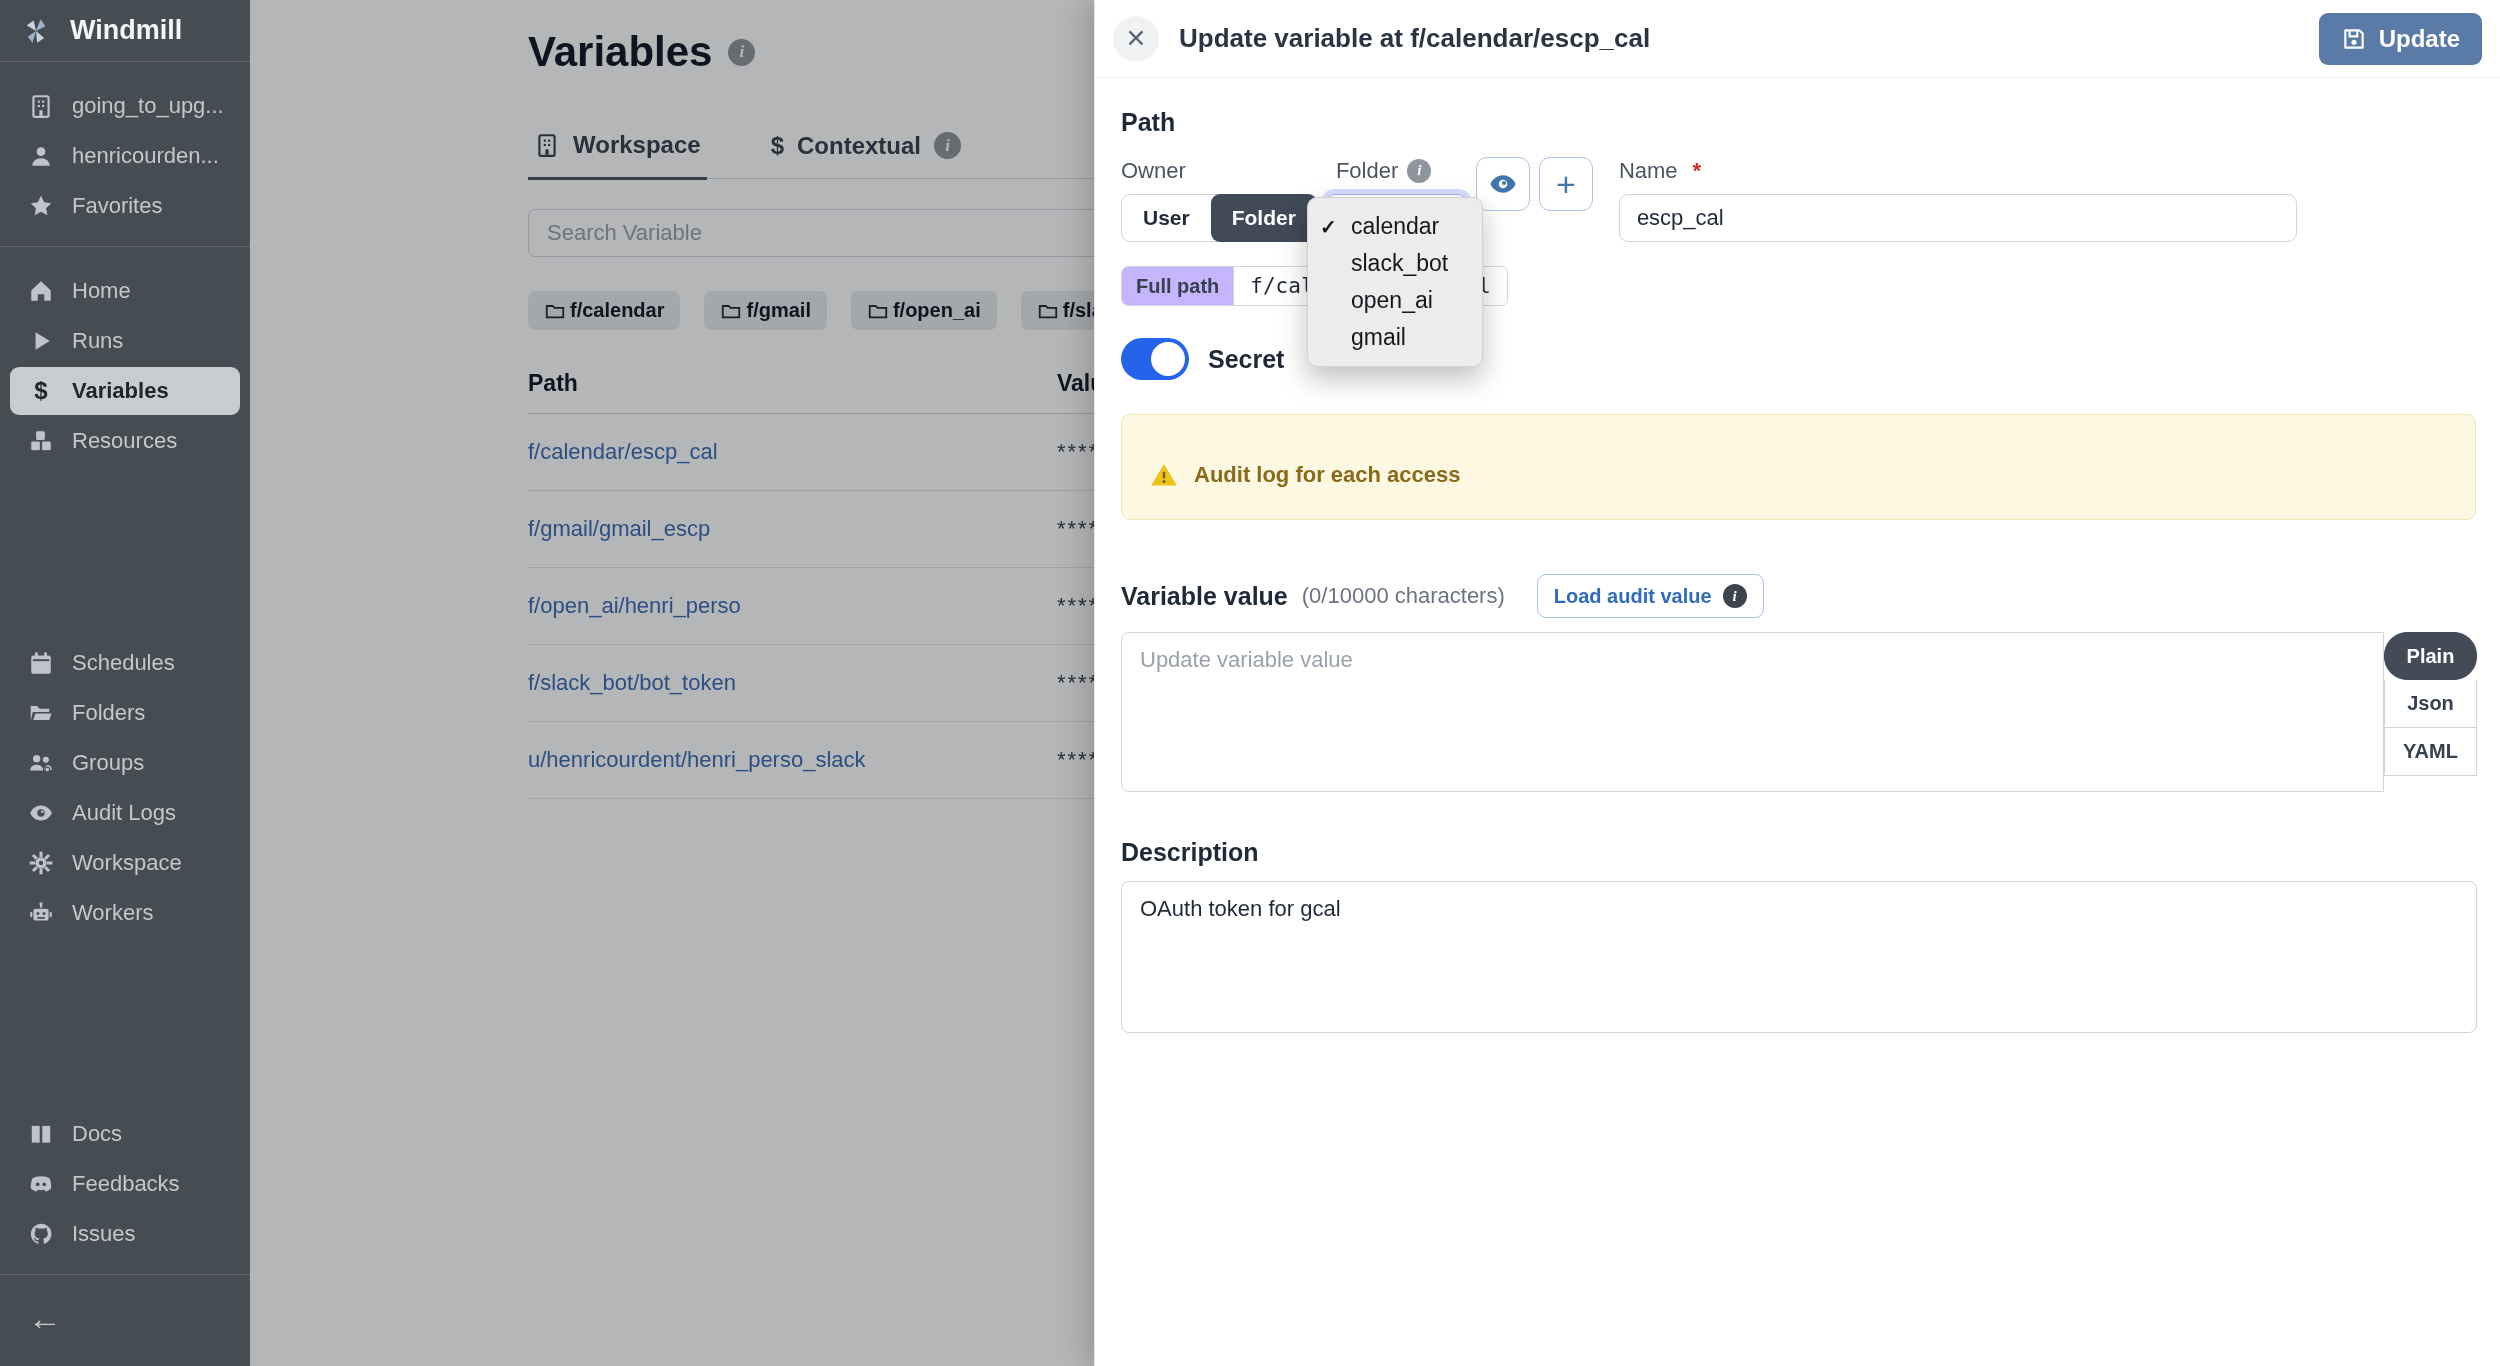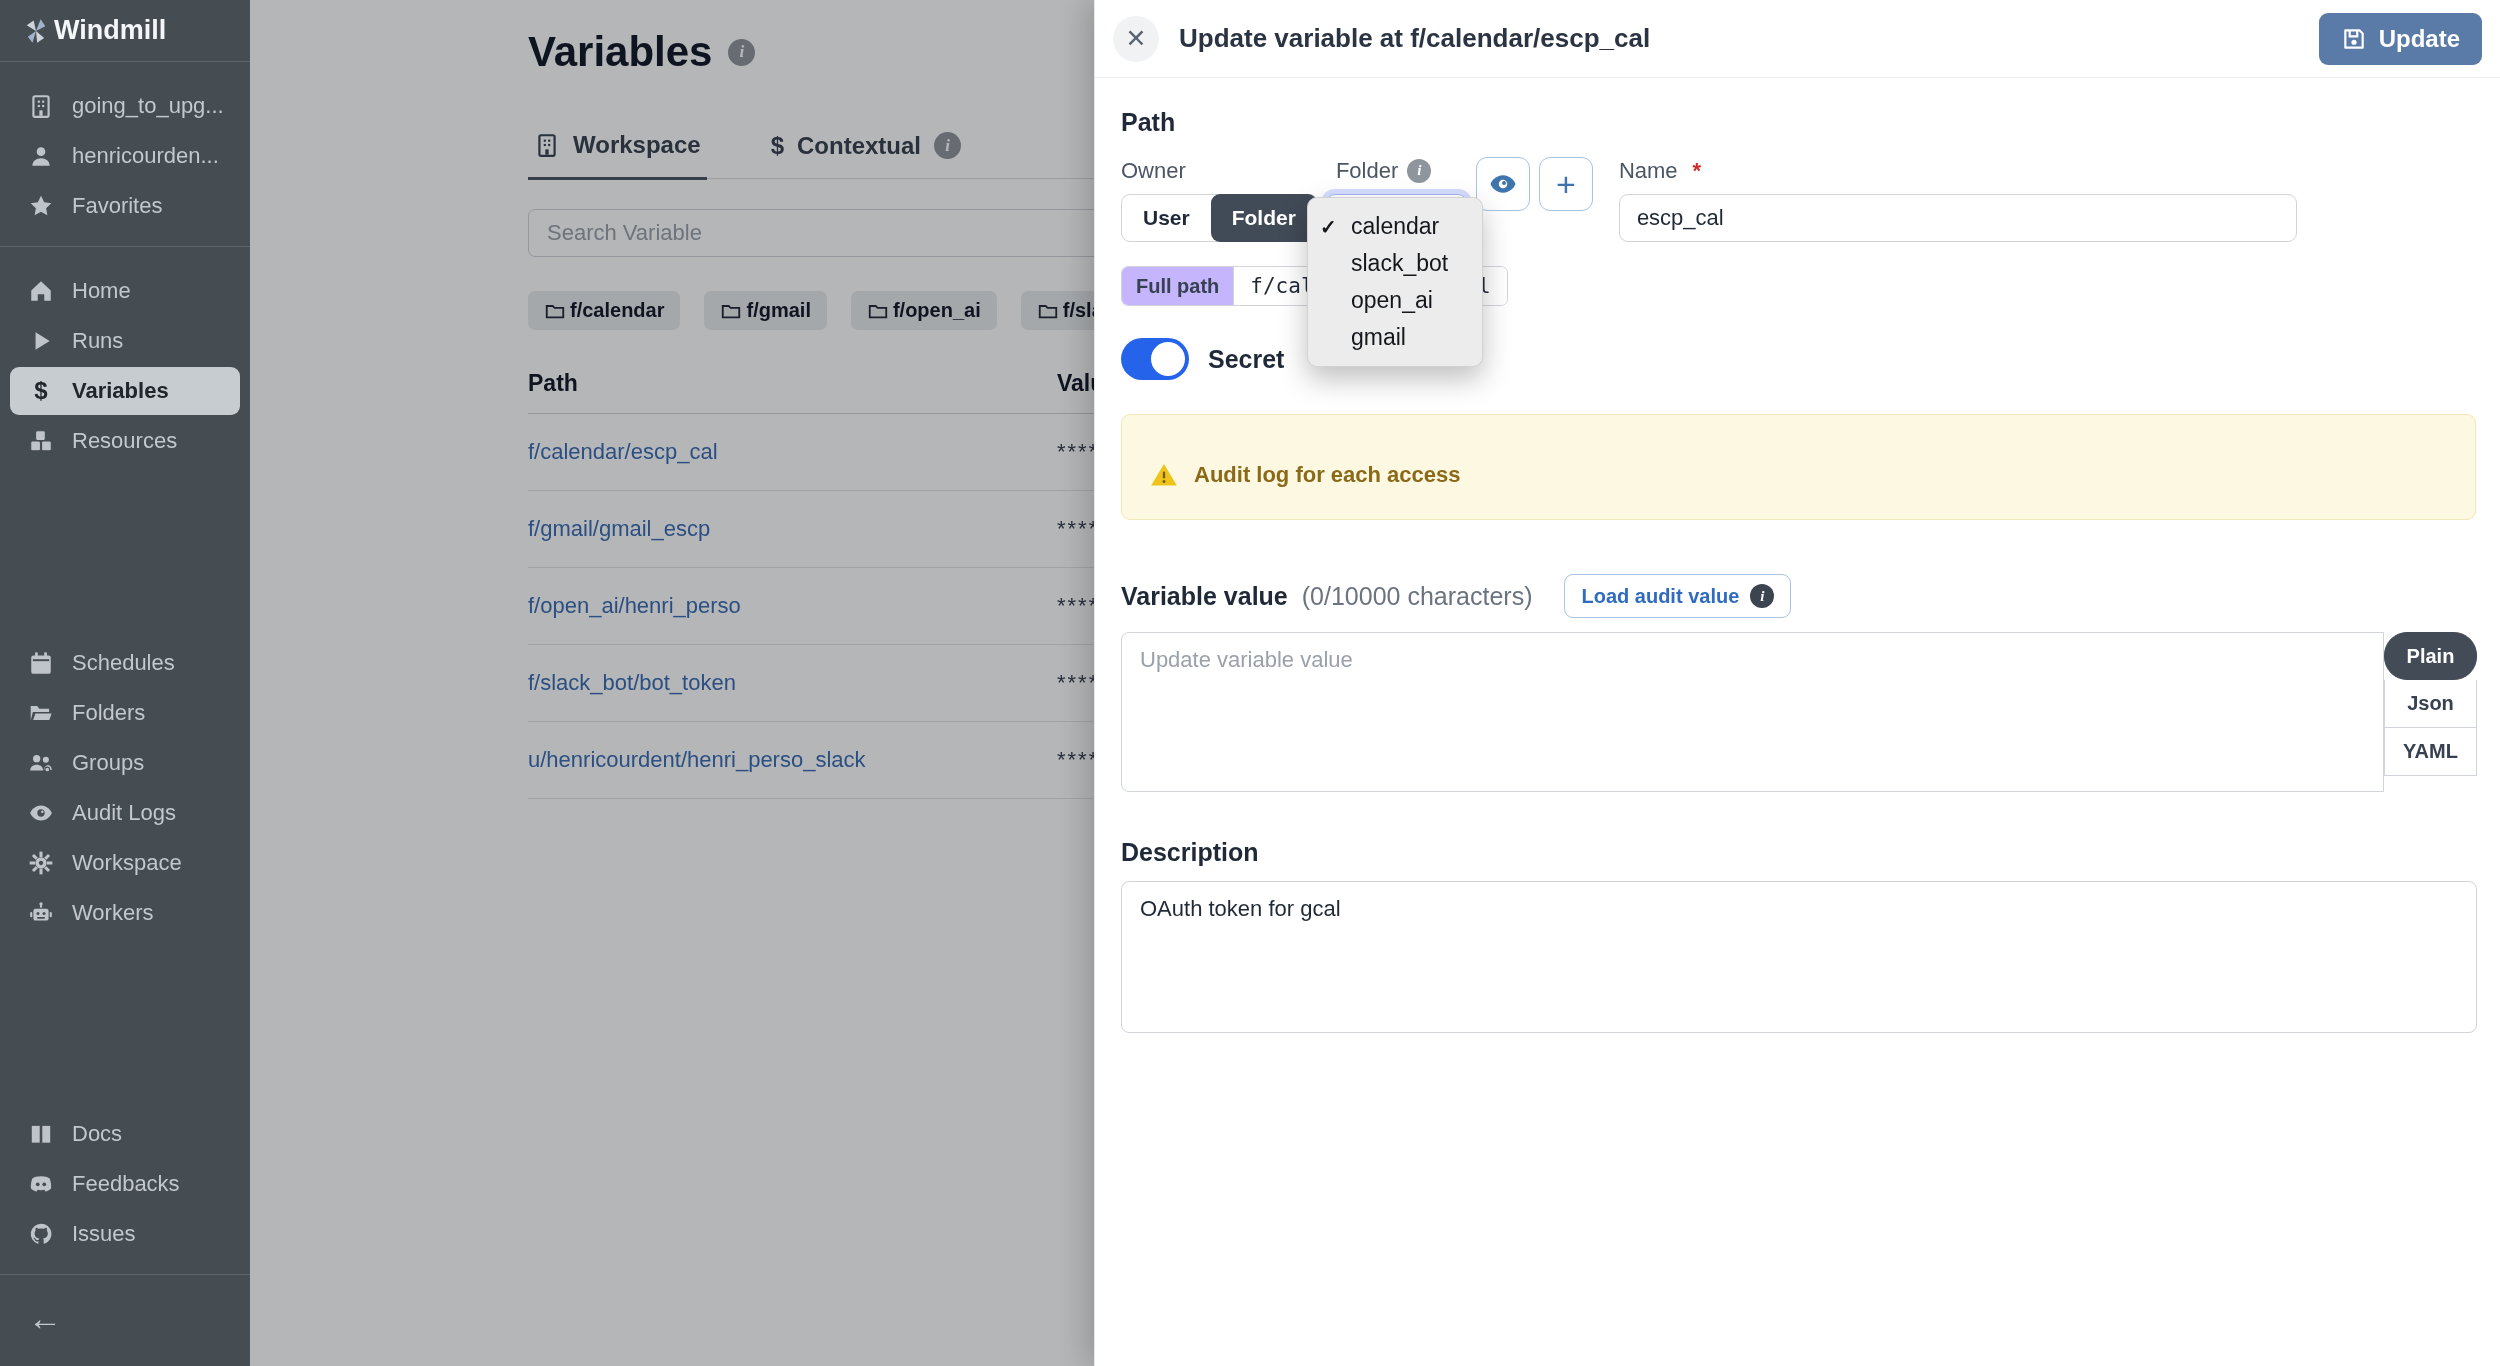--- a/index.html
+++ b/index.html
@@ -2,21 +2,21 @@
 <html><head>
 <meta charset="utf-8">
 <style>
   * { margin:0; padding:0; box-sizing:border-box; }
   html,body { width:2500px; height:1366px; overflow:hidden; }
   body { position:relative; font-family:"Liberation Sans",sans-serif; background:#ffffff; color:#1f2937; }
   .glyph { display:inline-flex; align-items:center; justify-content:center; }
 
   
   .sidebar { position:absolute; left:0; top:0; width:250px; height:100%; background:#454c52; z-index:5; display:flex; flex-direction:column; }
-  .logo-row { height:62px; flex:none; display:flex; align-items:center; gap:4px; padding:0 22px; color:#f4f6f8; font-size:27px; font-weight:700; border-bottom:1px solid rgba(255,255,255,.14); }
+  .logo-row { height:62px; flex:none; display:flex; align-items:center; gap:20px; padding:0 22px; color:#f4f6f8; font-size:27px; font-weight:700; border-bottom:1px solid rgba(255,255,255,.14); }
   .side-group { padding:18px 10px 14px 10px; }
   .side-item { display:flex; align-items:center; gap:18px; padding:11px 18px; margin:2px 0; border-radius:9px; color:#c3c8cd; font-size:22px; cursor:pointer; }
   .side-item .sicon { width:26px; height:26px; flex:none; }
   .side-item.active { background:#c7ccd1; color:#20262c; font-weight:700; }
   .side-item.active .glyph { color:#20262c; }
   .sicon.glyph { font-size:24px; font-weight:700; color:#bfc4ca; }
   .spacer { flex:1; }
   .side-divider { border-top:1px solid rgba(255,255,255,.14); margin:0; }
   .side-footer { padding:16px 10px 20px 10px; }
   .back-arrow { font-size:34px; color:#c3c8cd; padding:8px 18px; cursor:pointer; display:inline-block; }
@@ -78,21 +78,21 @@
   .toggle { width:68px; height:42px; border-radius:21px; background:#2563eb; position:relative; cursor:pointer; flex:none; }
   .toggle .knob { position:absolute; right:4px; top:4px; width:34px; height:34px; border-radius:50%; background:#fff; }
   .secret-label { font-size:25px; font-weight:700; color:#1f2937; }
 
   .warn-box { margin-top:34px; background:#fdf8e1; border:1px solid #f1e7b9; border-radius:9px; padding:26px 30px 30px 28px; color:#8a6a18; }
   .warn-title { display:flex; align-items:center; gap:16px; font-size:22px; font-weight:700;margin-top:20px; }
   .warn-body { margin:18px 0 0 44px; font-size:22px; line-height:33px; max-width:1270px; }
 
   .vv-section { margin-top:54px; }
   .vv-head { display:flex; align-items:center; gap:14px; }
-  .vv-counter { font-size:25px; color:#6b7280; }
+  .vv-counter { font-size:22px; color:#6b7280; }
   .load-btn { margin-left:18px; display:flex; align-items:center; gap:11px; background:#fff; border:1px solid #a8c3e4; border-radius:9px; padding:9px 16px; font-size:20px; font-weight:700; color:#2f6bbf; font-family:inherit; cursor:pointer; }
   .info-dark { width:24px; height:24px; border-radius:50%; background:#3c4450; color:#fff; font-size:15px; font-weight:700; display:inline-flex; align-items:center; justify-content:center; font-family:"Liberation Serif",serif; font-style:italic; }
   .vv-area { position:relative; margin-top:14px; width:1356px; }
   textarea { font-family:inherit; resize:none; outline:none; }
   .main-ta { width:1263px; height:160px; border:1px solid #d1d5db; border-radius:8px 0 0 8px; padding:14px 18px; font-size:22px; color:#6b7280; display:block; }
   .main-ta::placeholder { color:#9aa1ab; }
   .fmt-tabs { position:absolute; top:0; right:0; width:93px; display:flex; flex-direction:column; }
   .fmt-tab { height:48px; display:flex; align-items:center; justify-content:center; font-size:20px; font-weight:700; color:#374151; background:#fff; border:1px solid #d1d5db; border-top:none; font-family:inherit; cursor:pointer; }
   .fmt-tab:first-child { border-top:1px solid #d1d5db; }
   .fmt-tab.selected { background:#434b57; color:#fff; border-color:#434b57;border-radius:23px; }

